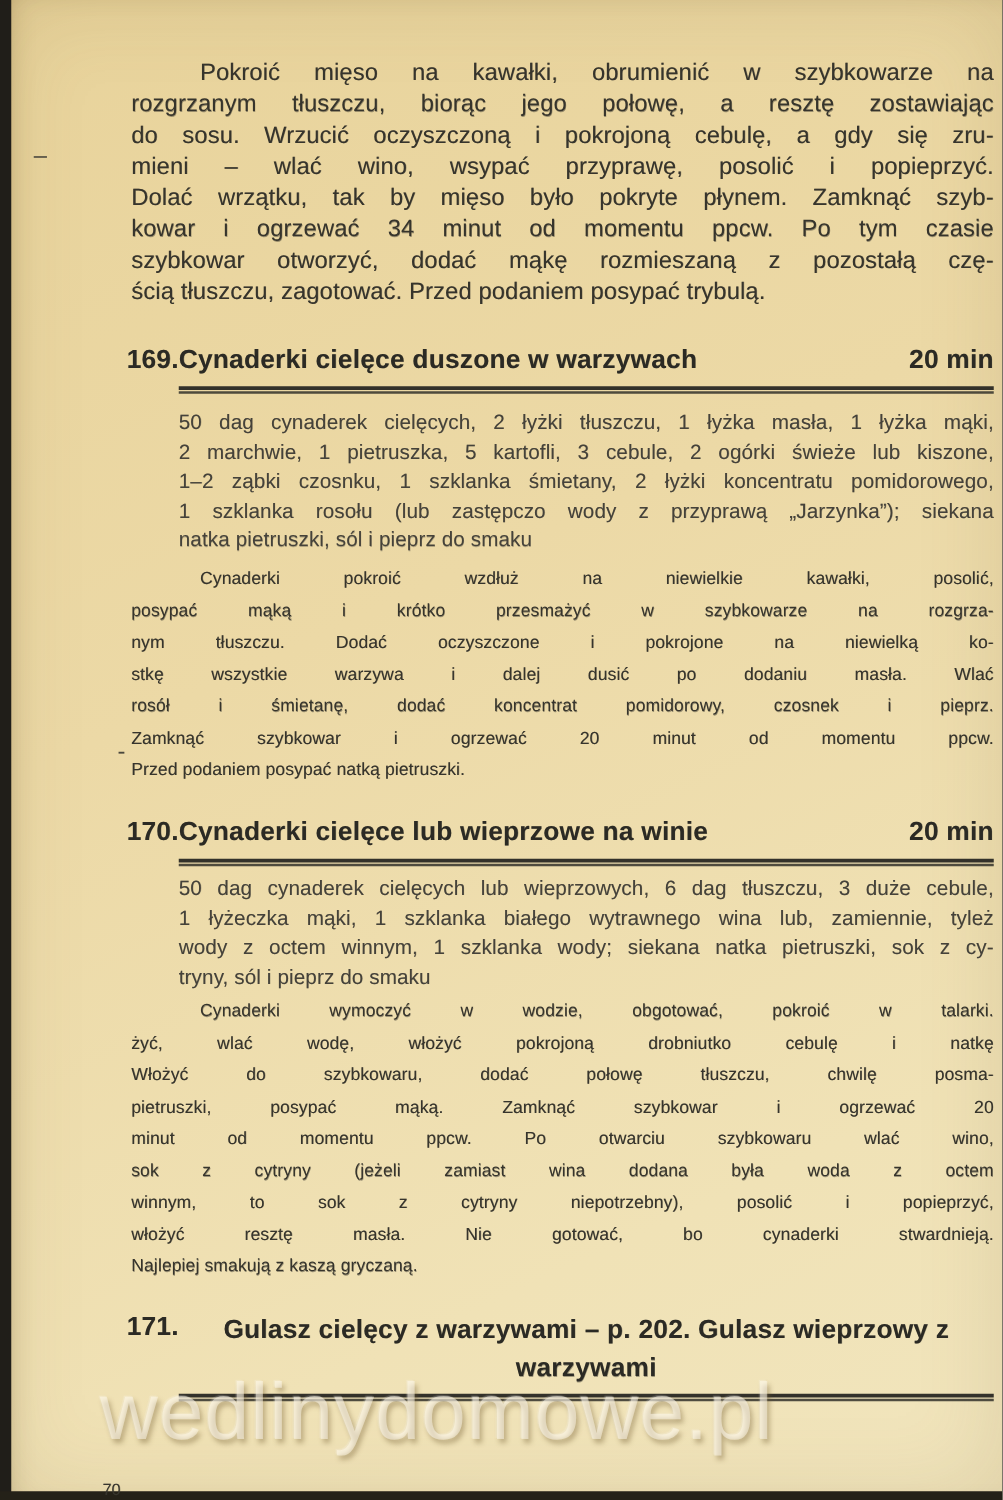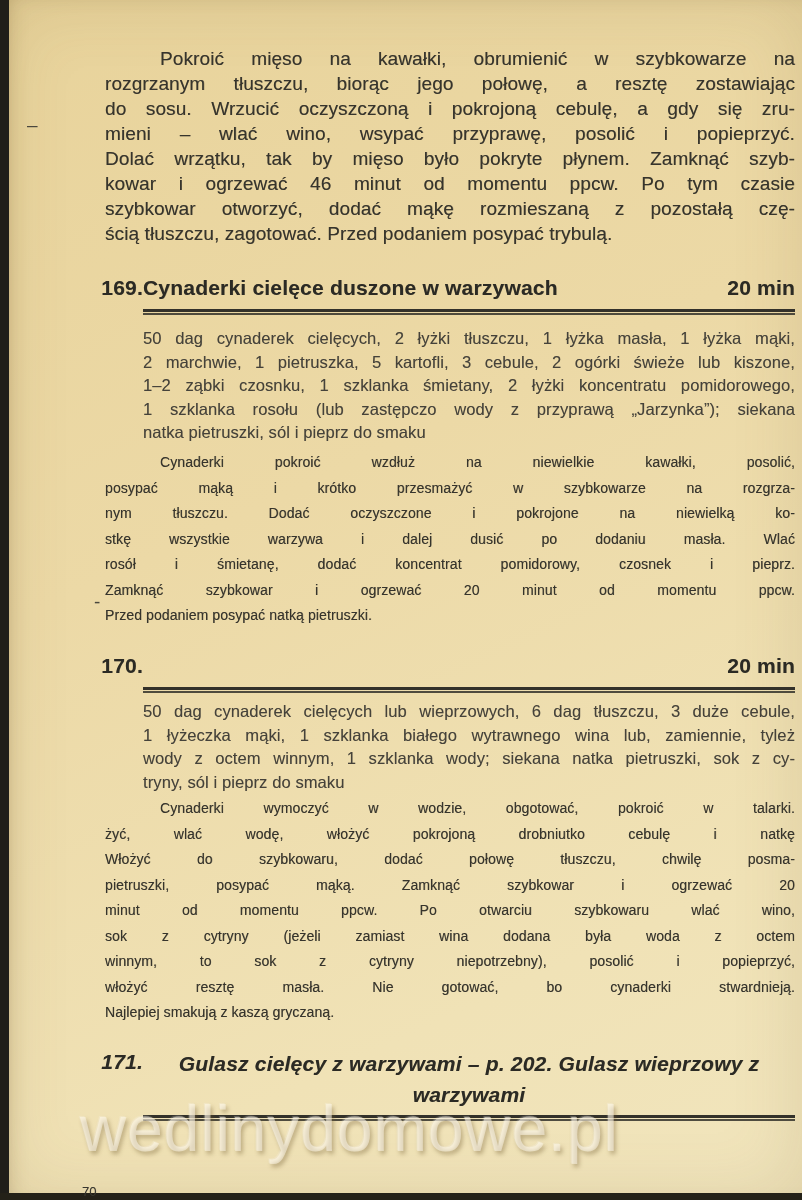--- a/index.html
+++ b/index.html
@@ -38,21 +38,21 @@
   .rmain-171 { line-height:31px; padding-bottom:5px;text-align:center; }
   .rtime { float:right; white-space:nowrap; padding-left:12px; }
   .rtime:empty { display:none; }
 
   .ing169 { left:143px; top:327px; width:652px; }
   .ins169 { left:105px; top:450px; width:690px; }
   .ing170 { left:143px; top:700px; width:652px; }
   .ins170 { left:105px; top:796px; width:690px; }
   .h169 { top:274px; }
   .h170 { top:652px; }
-  .h171 { top:1048px;font-style:italic; }
+  .h171 { top:1048px; }
 
   .page-number { position:absolute; left:82px; top:1184px; font-size:13px; color:#38362e;
                  text-shadow:.3px .3px 0 rgba(56,54,46,.4); }
 
   .watermark { position:absolute; left:80px; top:1092px; font-size:64px; font-weight:400;
                letter-spacing:1px; color:rgba(255,250,236,.52);
                text-shadow:2px 3px 4px rgba(110,88,45,.40), -1px -1px 1px rgba(255,255,255,.25);
                pointer-events:none; z-index:5; white-space:nowrap; }
 
   .artifact { position:absolute; color:#4a473d; font-size:19px; }
@@ -69,21 +69,21 @@
 
   <div class="artifact artifact-1">–</div>
   <div class="artifact artifact-2">-</div>
 
   <div class="block intro indent-first">
       <div class="tline just">Pokroić mięso na kawałki, obrumienić w szybkowarze na</div>
       <div class="tline just">rozgrzanym tłuszczu, biorąc jego połowę, a resztę zostawiając</div>
       <div class="tline just">do sosu. Wrzucić oczyszczoną i pokrojoną cebulę, a gdy się zru-</div>
       <div class="tline just">mieni – wlać wino, wsypać przyprawę, posolić i popieprzyć.</div>
       <div class="tline just">Dolać wrzątku, tak by mięso było pokryte płynem. Zamknąć szyb-</div>
-      <div class="tline just">kowar i ogrzewać 46 minut od momentu ppcw. Po tym czasie</div>
+      <div class="tline just">kowar i ogrzewać 34 minut od momentu ppcw. Po tym czasie</div>
       <div class="tline just">szybkowar otworzyć, dodać mąkę rozmieszaną z pozostałą czę-</div>
       <div class="tline">ścią tłuszczu, zagotować. Przed podaniem posypać trybulą.</div>
     </div>
 
   <div class="recipe-heading h169">
     <span class="rnum">169.</span>
     <span class="rmain">
       <span class="rtime">20 min</span>
       <span class="rtitle">Cynaderki cielęce duszone w warzywach</span>
     </span>
@@ -102,20 +102,21 @@
       <div class="tline just">stkę wszystkie warzywa i dalej dusić po dodaniu masła. Wlać</div>
       <div class="tline just">rosół i śmietanę, dodać koncentrat pomidorowy, czosnek i pieprz.</div>
       <div class="tline just">Zamknąć szybkowar i ogrzewać 20 minut od momentu ppcw.</div>
       <div class="tline">Przed podaniem posypać natką pietruszki.</div>
     </div>
 
   <div class="recipe-heading h170">
     <span class="rnum">170.</span>
     <span class="rmain">
       <span class="rtime">20 min</span>
+      <span class="rtitle">Cynaderki cielęce lub wieprzowe na winie</span>
     </span>
   </div>
   <div class="block ing ing170">
       <div class="tline just">50 dag cynaderek cielęcych lub wieprzowych, 6 dag tłuszczu, 3 duże cebule,</div>
       <div class="tline just">1 łyżeczka mąki, 1 szklanka białego wytrawnego wina lub, zamiennie, tyleż</div>
       <div class="tline just">wody z octem winnym, 1 szklanka wody; siekana natka pietruszki, sok z cy-</div>
       <div class="tline">tryny, sól i pieprz do smaku</div>
     </div>
   <div class="block ins ins170 indent-first">
       <div class="tline just">Cynaderki wymoczyć w wodzie, obgotować, pokroić w talarki.</div>

